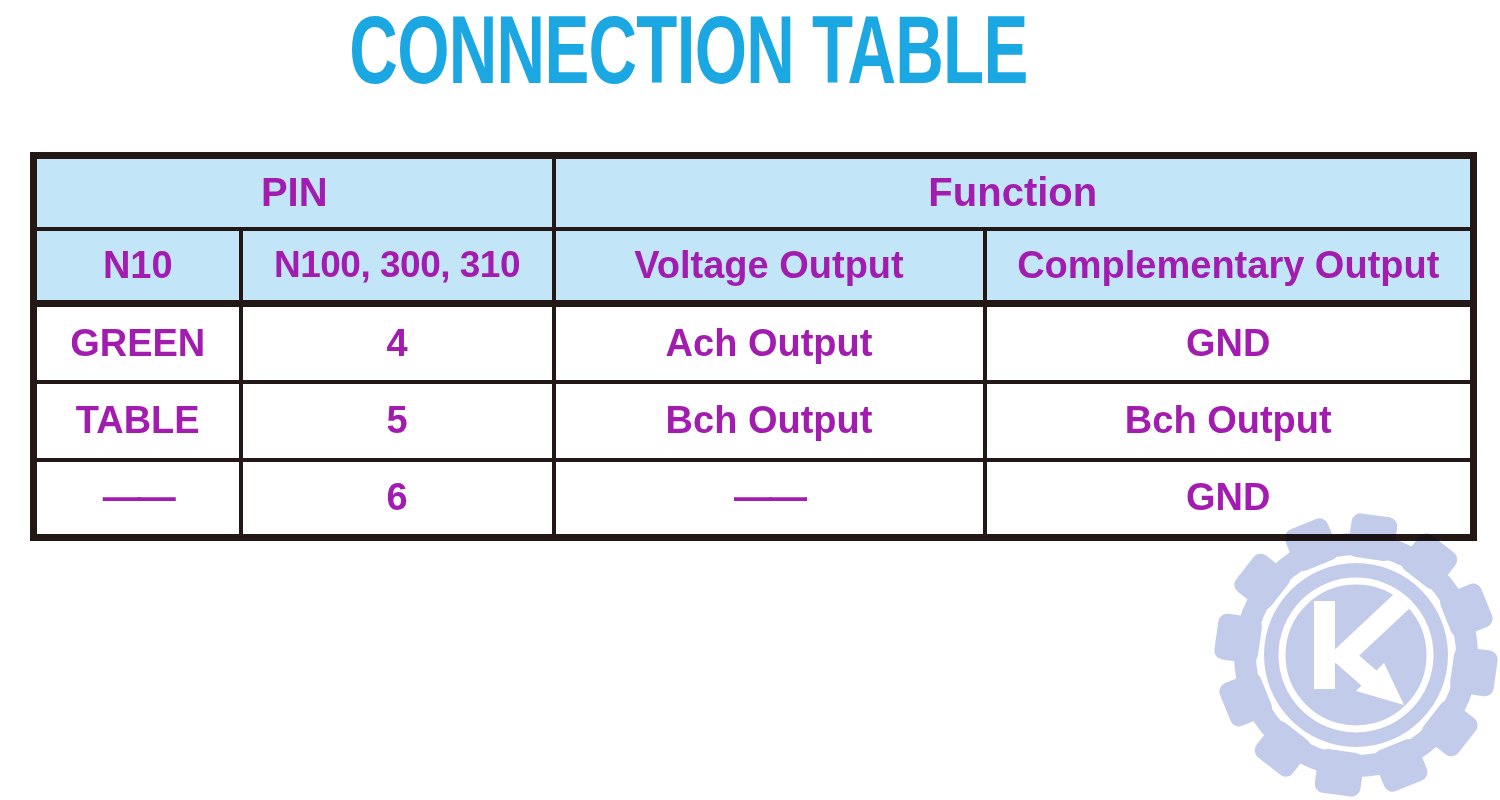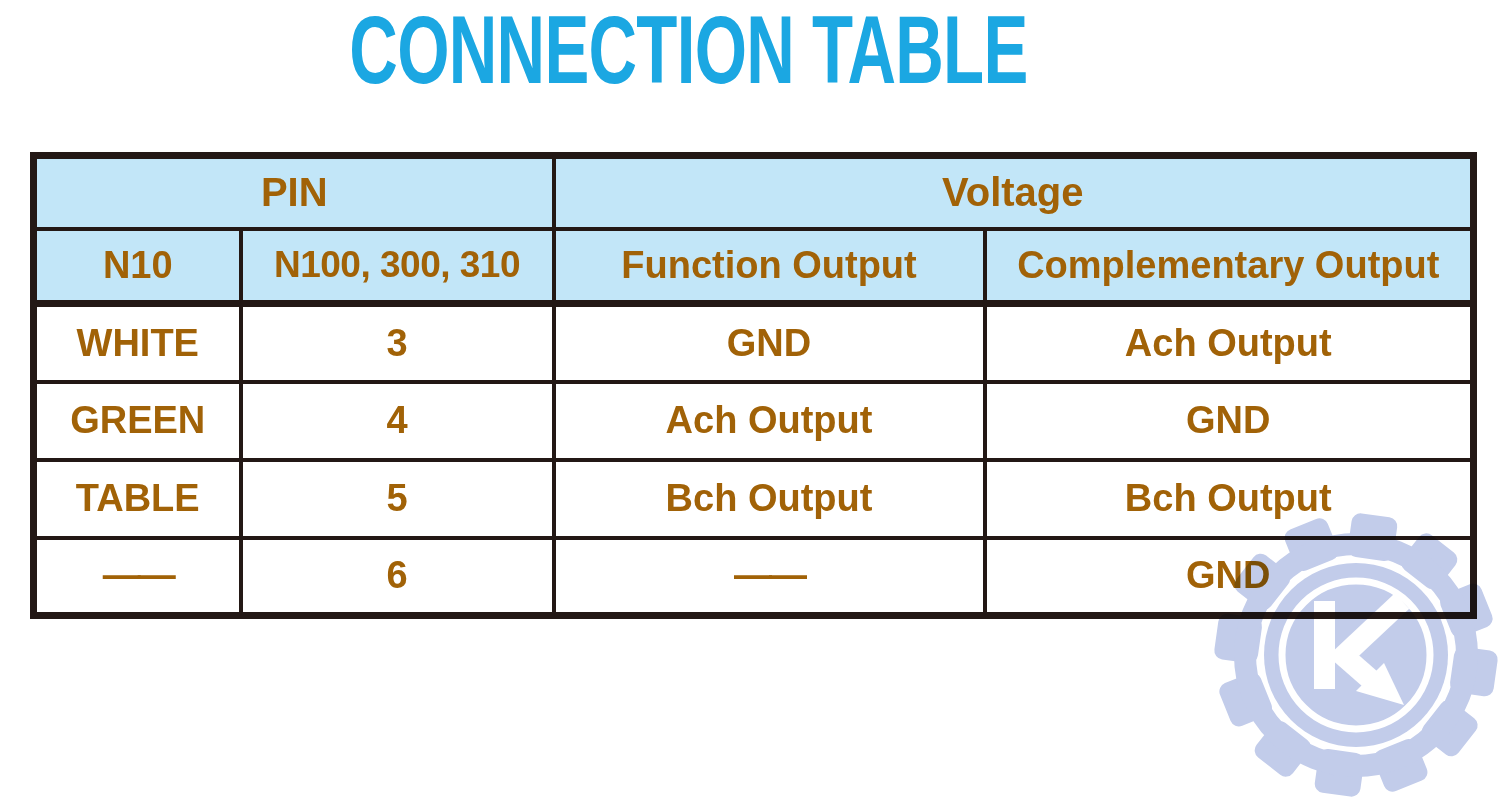--- a/index.html
+++ b/index.html
@@ -36,21 +36,21 @@
     table-layout:fixed;
     border:7px solid #231815;
   }
   table.conn td {
     border:4px solid #231815;
     text-align:center;
     vertical-align:middle;
     padding:0;
     font-size:38px;
     font-weight:bold;
-    color:#a16207;
+    color:#a21caf;
     white-space:nowrap;
     overflow:hidden;
   }
   tr.row-group { height:73px; }
   tr.row-sub   { height:75px;margin-top:20px; }
   tr.row-data  { height:78px; }
 
   tr.row-group td { font-size:40px; background:#C2E6F8; }
   tr.row-sub td   { background:#C2E6F8; }
   tr.row-sub td.c2 { font-size:37px; letter-spacing:-0.5px; }
@@ -78,35 +78,29 @@
 <table class="conn">
   <colgroup>
     <col style="width:207px">
     <col style="width:313px">
     <col style="width:431px">
     <col style="width:489px">
   </colgroup>
   <tbody>
     <tr class="row-group">
       <td colspan="2" class="cyan">PIN</td>
-      <td colspan="2" class="cyan">Voltage</td>
+      <td colspan="2" class="cyan">Function</td>
     </tr>
     <tr class="row-sub">
       <td class="c1">N10</td>
       <td class="c2">N100, 300, 310</td>
-      <td class="c3 cyan">Function Output</td>
+      <td class="c3 cyan">Voltage Output</td>
       <td class="c4 cyan">Complementary Output</td>
     </tr>
 
-    <tr class="row-data">
-      <td>WHITE</td>
-      <td>3</td>
-      <td>GND</td>
-      <td>Ach Output</td>
-    </tr>
     <tr class="row-data">
       <td>GREEN</td>
       <td>4</td>
       <td>Ach Output</td>
       <td>GND</td>
     </tr>
     <tr class="row-data">
       <td>TABLE</td>
       <td>5</td>
       <td>Bch Output</td>

